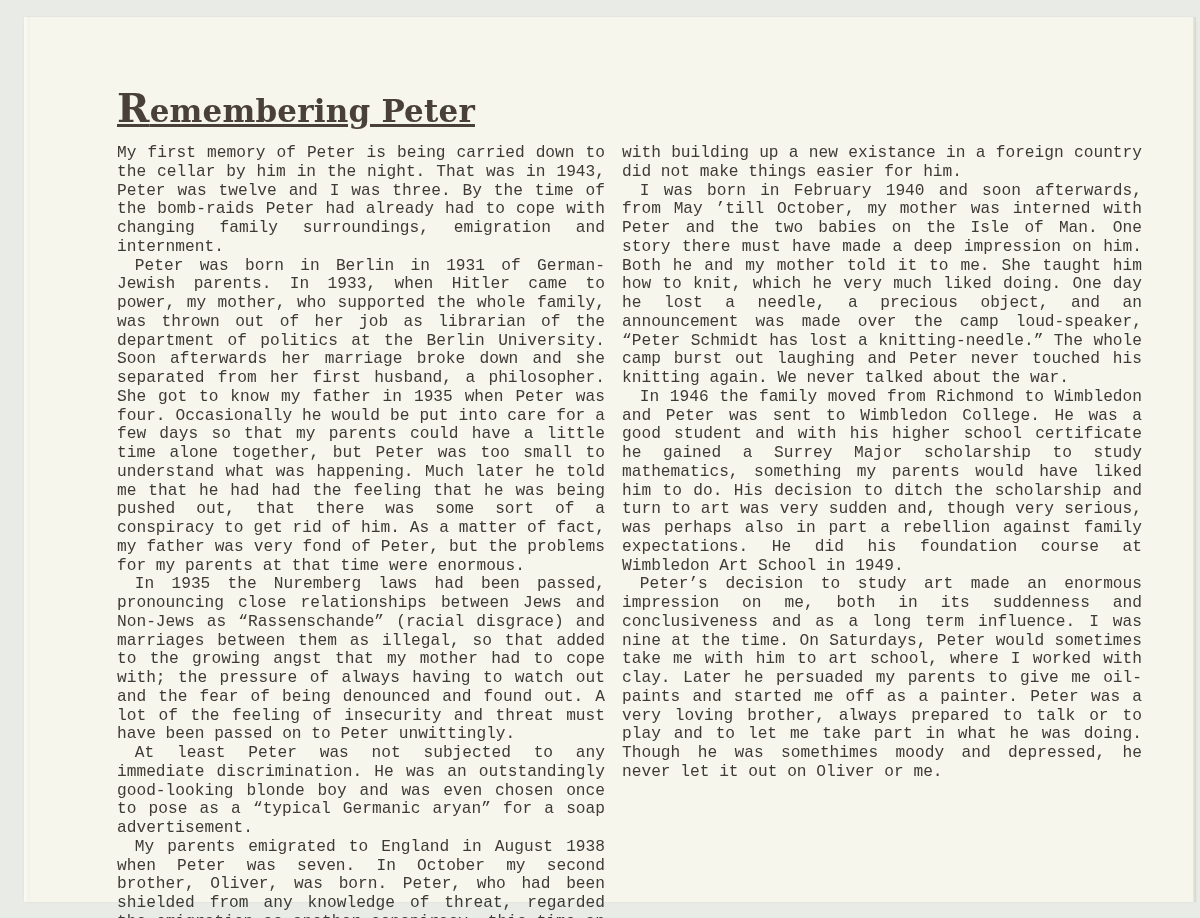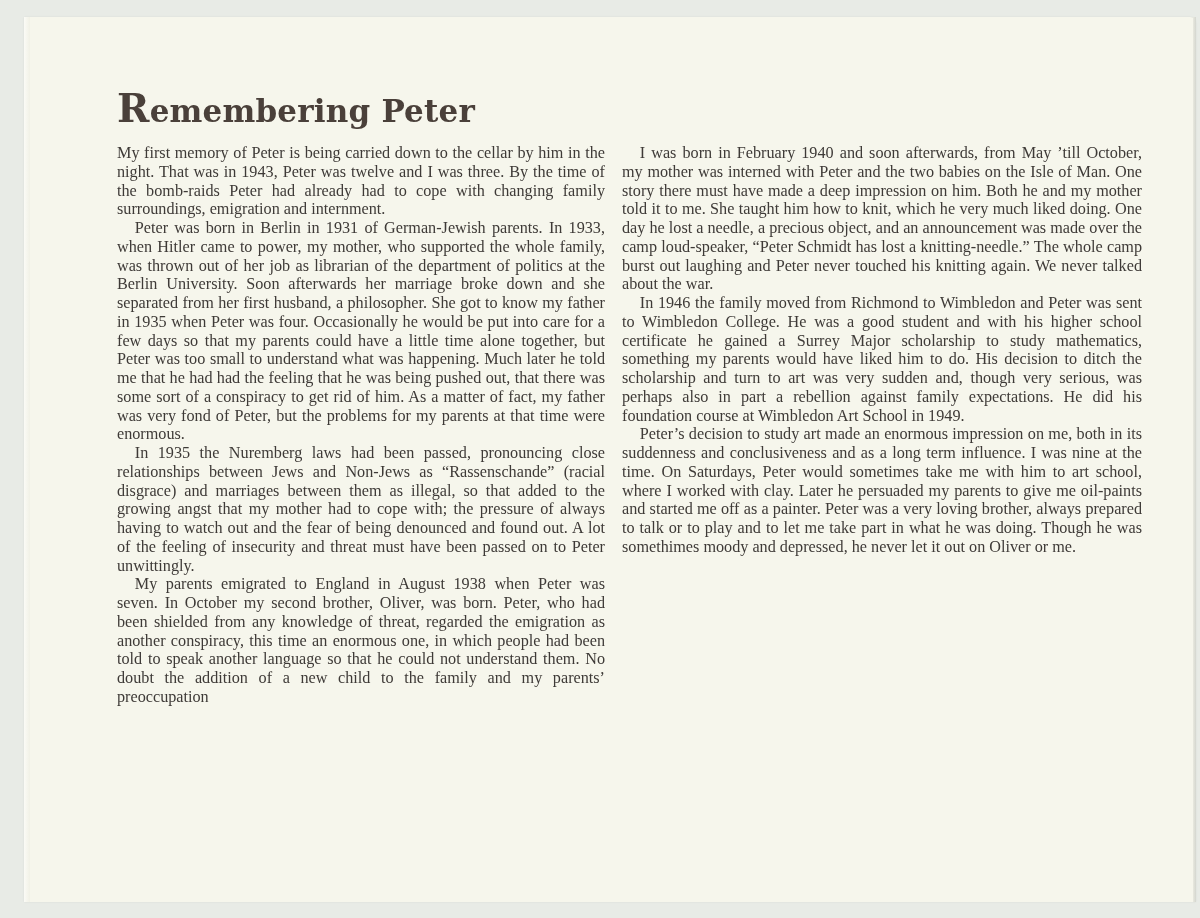--- a/index.html
+++ b/index.html
@@ -42,20 +42,21 @@
     .title {
       position: absolute;
       left: 93px;
       top: 68px;
       margin: 0;
       font-family: "DejaVu Serif", serif;
       font-weight: bold;
       font-size: 31px;
       letter-spacing: 0.2px;
       color: #4a403a;
+      text-decoration: underline;
     }
     .title .initial {
       font-size: 39px;
     }
     .column {
       position: absolute;
       top: 127px;
       width: 488px;
       font-family: "Liberation Serif", serif;
       font-size: 16.2px;
@@ -67,39 +68,42 @@
       left: 93px;
     }
     .column.right {
       left: 598px;
       top: 127px;
       width: 520px;
     }
     .column p {
       margin: 0;
       text-indent: 1.1em;
+      font-family: Liberation Mono, monospace;
     }
     .column p.no-indent {
       text-indent: 0;
     }
   </style>
 </head>
 <body>
 
 <div class="page">
   <div class="page-fold"></div>
   <div class="page-right-edge"></div>
 
   <h1 class="title"><span class="initial">R</span><span>emembering Peter</span></h1>
 
   <div class="column left">
     <p class="no-indent">My first memory of Peter is being carried down to the cellar by him in the night. That was in 1943, Peter was twelve and I was three. By the time of the bomb-raids Peter had already had to cope with changing family surroundings, emigration and internment.</p>
     <p>Peter was born in Berlin in 1931 of German-Jewish parents. In 1933, when Hitler came to power, my mother, who supported the whole family, was thrown out of her job as librarian of the department of politics at the Berlin University. Soon afterwards her marriage broke down and she separated from her first husband, a philosopher. She got to know my father in 1935 when Peter was four. Occasionally he would be put into care for a few days so that my parents could have a little time alone together, but Peter was too small to understand what was happening. Much later he told me that he had had the feeling that he was being pushed out, that there was some sort of a conspiracy to get rid of him. As a matter of fact, my father was very fond of Peter, but the problems for my parents at that time were enormous.</p>
     <p>In 1935 the Nuremberg laws had been passed, pronouncing close relationships between Jews and Non-Jews as “Rassenschande” (racial disgrace) and marriages between them as illegal, so that added to the growing angst that my mother had to cope with; the pressure of always having to watch out and the fear of being denounced and found out. A lot of the feeling of insecurity and threat must have been passed on to Peter unwittingly.</p>
+    <p>At least Peter was not subjected to any immediate discrimina­tion. He was an outstandingly good-looking blonde boy and was even chosen once to pose as a “typical Germanic aryan” for a soap advertisement.</p>
     <p>My parents emigrated to England in August 1938 when Peter was seven. In October my second brother, Oliver, was born. Peter, who had been shielded from any knowledge of threat, regarded the emigration as another conspiracy, this time an enormous one, in which people had been told to speak another language so that he could not understand them. No doubt the addition of a new child to the family and my parents’ preoccupation</p>
   </div>
 
   <div class="column right">
+    <p class="no-indent">with building up a new existance in a foreign country did not make things easier for him.</p>
     <p>I was born in February 1940 and soon afterwards, from May ’till October, my mother was interned with Peter and the two babies on the Isle of Man. One story there must have made a deep impression on him. Both he and my mother told it to me. She taught him how to knit, which he very much liked doing. One day he lost a needle, a precious object, and an announcement was made over the camp loud-speaker, “Peter Schmidt has lost a knitting-needle.” The whole camp burst out laughing and Peter never touched his knitting again. We never talked about the war.</p>
     <p>In 1946 the family moved from Richmond to Wimbledon and Peter was sent to Wimbledon College. He was a good student and with his higher school certificate he gained a Surrey Major scholarship to study mathematics, something my parents would have liked him to do. His decision to ditch the scholarship and turn to art was very sudden and, though very serious, was perhaps also in part a rebellion against family expectations. He did his foundation course at Wimbledon Art School in 1949.</p>
     <p>Peter’s decision to study art made an enormous impression on me, both in its suddenness and conclusiveness and as a long term influence. I was nine at the time. On Saturdays, Peter would sometimes take me with him to art school, where I worked with clay. Later he persuaded my parents to give me oil-paints and started me off as a painter. Peter was a very loving brother, always prepared to talk or to play and to let me take part in what he was doing. Though he was somethimes moody and depressed, he never let it out on Oliver or me.</p>
   </div>
 </div>
 
 </body></html>

